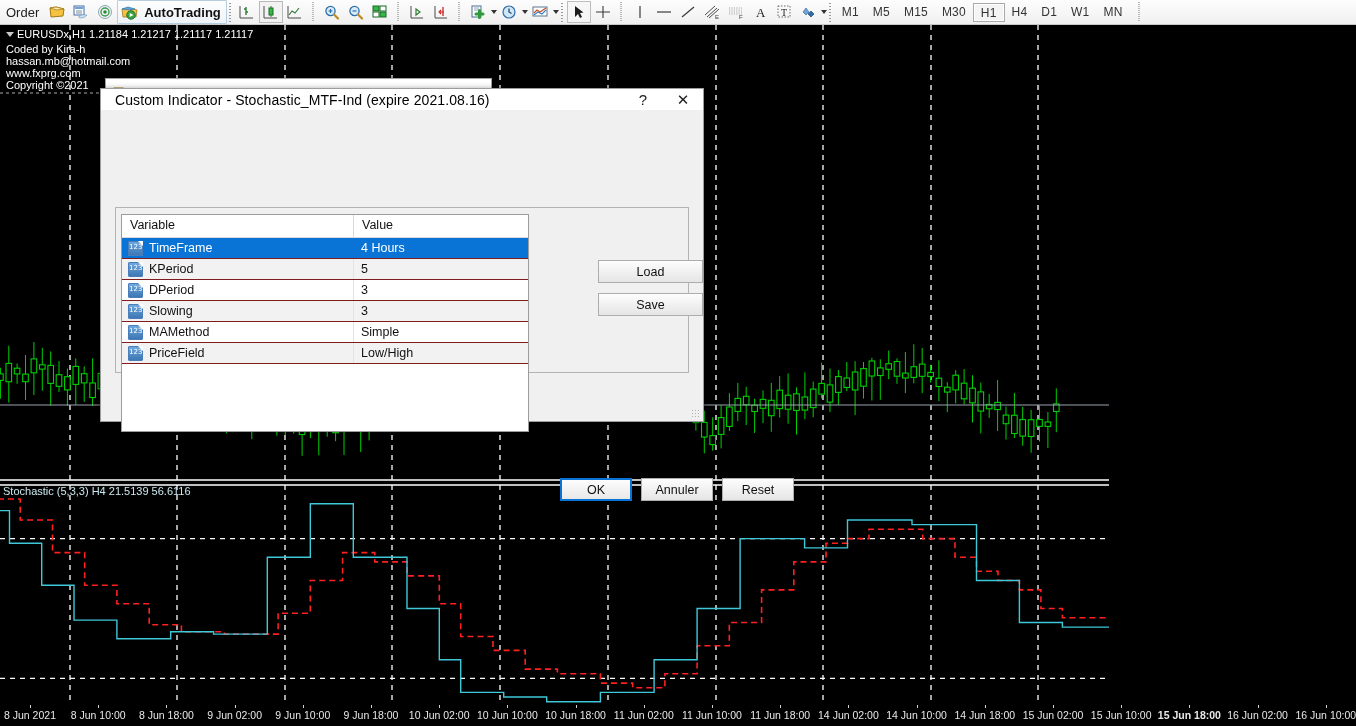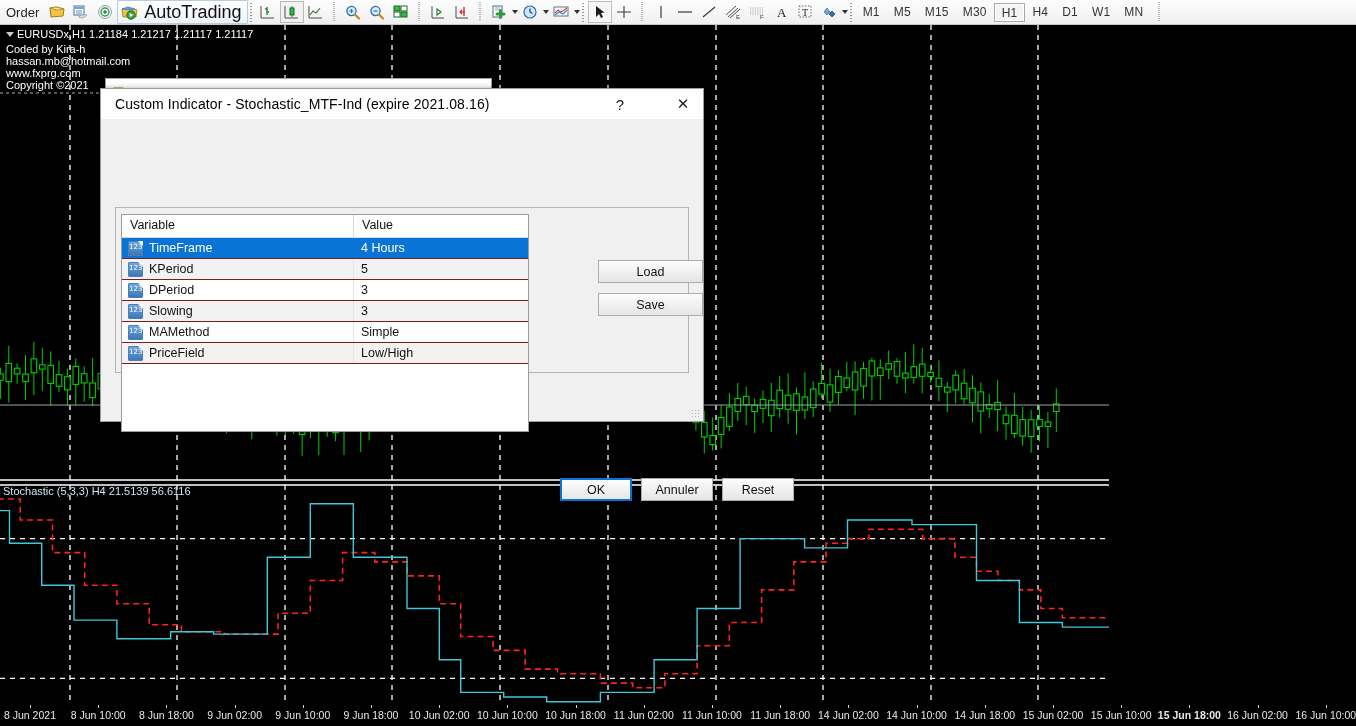--- a/index.html
+++ b/index.html
@@ -34,21 +34,21 @@
     width:6px;height:20px;margin-left:1px;margin-right:1px;flex:0 0 auto;
     background-image:
       repeating-linear-gradient(to bottom,#9a9a9a 0 1px,transparent 1px 3px);
     background-size:2px 3px;background-position:1px 1px;background-repeat:repeat-y;
   }
   .tb-autotrading{
     display:flex;align-items:center;height:22px;
     border:1px solid #b6cde0;background:linear-gradient(#fefefe,#eef3f8);
     padding:0 5px 0 2px;border-radius:1px;flex:0 0 auto;
   }
-  .tb-autotrading .at-txt{font-size:18px;color:#111;margin-left:4px;}
+  .tb-autotrading .at-txt{font-size:13px;color:#111;margin-left:4px;font-weight:bold;}
   .tf-btn{
     font-size:12px;color:#333;padding:2px 7px;height:19px;line-height:15px;
     flex:0 0 auto;box-sizing:border-box;letter-spacing:.2px;
   }
   .tf-btn.active{
     background:#f4f4f4;border:1px solid #a9a9a9;
     box-shadow:inset 0 0 0 1px #fff;
   }
   .caret{width:0;height:0;border-left:3px solid transparent;border-right:3px solid transparent;border-top:4px solid #333;margin-left:1px;}
 
@@ -106,22 +106,22 @@
   
   #dlg{
     position:absolute;left:100px;top:88px;width:604px;height:334px;
     background:#f0f0f0;
     border:1px solid #9d9d9d;
     box-shadow:0 1px 6px rgba(0,0,0,.45);
     font-family:"Liberation Sans",sans-serif;
     box-sizing:border-box;
   }
   #dlgTitlebar{
-    height:30px;background:#ffffff;display:flex;align-items:center;
-    padding-left:14px;box-sizing:border-box;gap:23px;
+    height:21px;background:#ffffff;display:flex;align-items:center;
+    padding-left:14px;box-sizing:border-box;
   }
   #dlgTitle{font-size:14px;color:#000;white-space:nowrap;letter-spacing:.1px;}
   #dlgTitlebar .spacer{flex:1;}
   .tbtn{
     width:40px;height:32px;display:flex;align-items:center;justify-content:center;
     font-size:15px;color:#1a1a1a;
   }
 
   
   #tabs{

